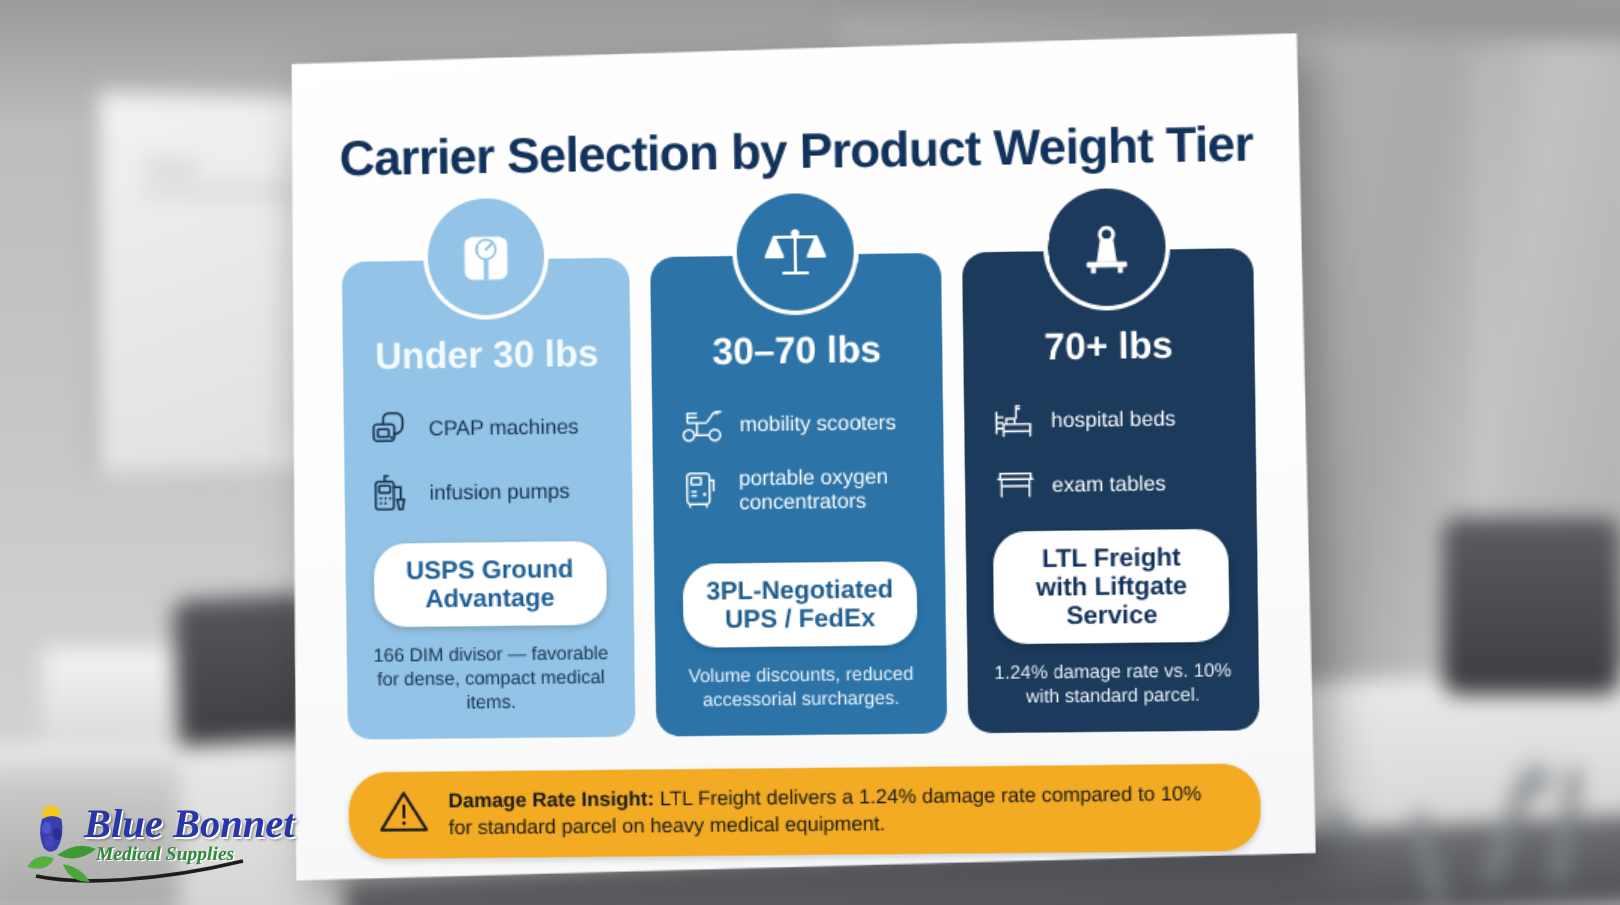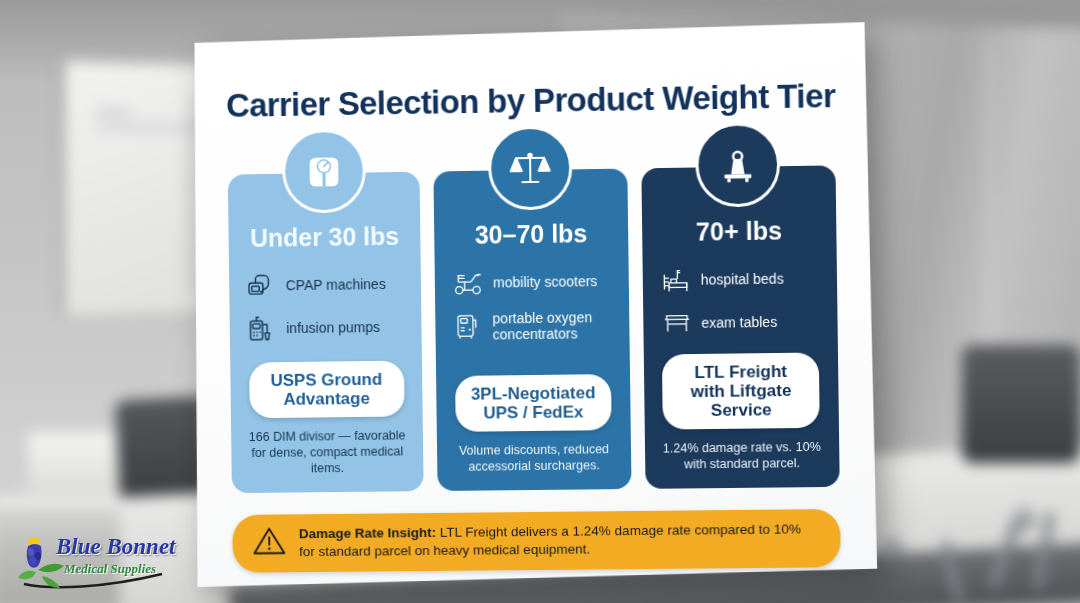--- a/index.html
+++ b/index.html
@@ -212,21 +212,21 @@
 
   
   #logo {
     position: absolute; left: 12px; top: 528px;
     width: 172px; height: 66px;
   }
   .logo-text-main {
     position:absolute; left: 44px; top: 6px;
     font-family: "Liberation Serif", serif;
     font-style: italic; font-weight: bold;
-    font-size: 23px; color: #2836a8;
+    font-size: 27px; color: #2836a8;
     text-shadow: 1px 1px 0 #ffffff, 2px 2px 2px rgba(0,0,0,.35);
     white-space: nowrap;
   }
   .logo-text-sub {
     position:absolute; left: 52px; top: 33px;
     font-family: "Liberation Serif", serif;
     font-style: italic; font-weight: bold;
     font-size: 13px; color: #2f8a3a;
     text-shadow: 1px 1px 0 #ffffff;
     white-space: nowrap;

